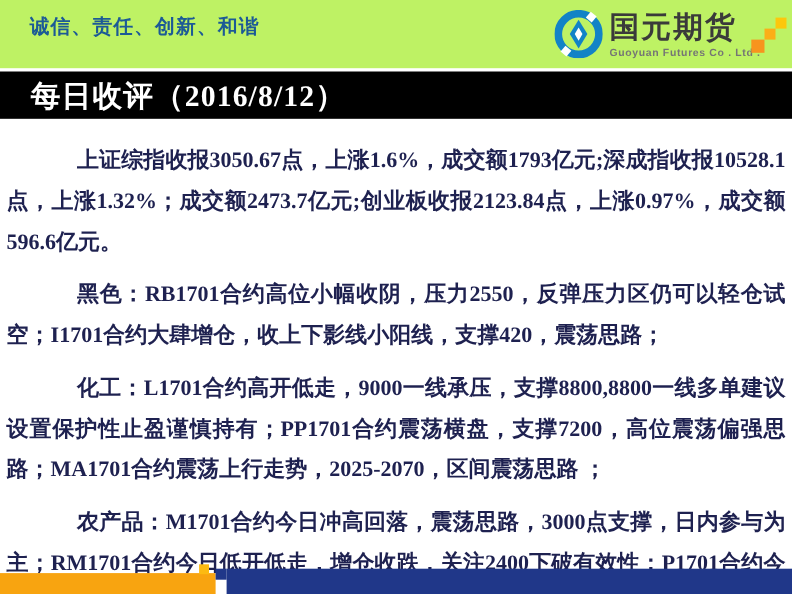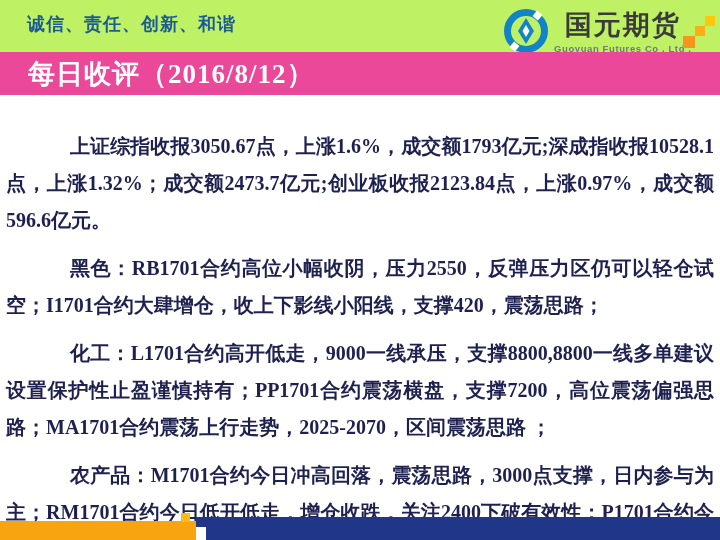--- a/index.html
+++ b/index.html
@@ -21,43 +21,43 @@
     font-size: 18px; font-weight: bold;
     color: #1c5a96; letter-spacing: 1px;
     line-height: 24px;
   }
   .slogan-en {
     font-family: "Liberation Serif", serif;
     font-size: 11.5px; color: #1c5a96;
     line-height: 14px; letter-spacing: 0.2px;
   }
 
-  .logo { position: absolute; left: 504px; top: 9px; height: 48px; display: flex; align-items: flex-start; text-align: center; }
+  .logo { position: absolute; left: 504px; top: 9px; height: 48px; display: flex; align-items: flex-start; }
   .logo-icon { width: 44px; height: 44px; display: block; }
   .logo-text { margin-left: 6px; }
   .logo-cn {
     font-family: "Liberation Sans", sans-serif;
     font-size: 27px; font-weight: bold; color: #3a3a3a;
     letter-spacing: 2px; line-height: 32px; white-space: nowrap;
   }
   .logo-en {
     font-family: "Liberation Sans", sans-serif;
     font-size: 9.5px; font-weight: bold; color: #757575;
     letter-spacing: 0.6px; white-space: nowrap; margin-top: 2px;
   }
 
   .stair-sq { position: absolute; }
   .sq-bottom { left: 683px; top: 36px; width: 12px; height: 12px; background: #f7941e; }
   .sq-mid    { left: 695px; top: 26px; width: 10px; height: 10px; background: #fbae17; }
   .sq-top    { left: 705px; top: 16px; width: 10px; height: 10px; background: #fdc70c; }
 
   
   .banner {
-    position: absolute; left: 0; top: 52px; width: 720px; height: 43px;
-    background: #ec4899;
+    position: absolute; left: 0; top: 65px; width: 720px; height: 43px;
+    background: #000000;
     display: flex; align-items: center;
   }
   .banner-title {
     margin-left: 28px;
     font-family: "Liberation Serif", serif;
     font-size: 27px; font-weight: bold; color: #ffffff;
     letter-spacing: 1px; white-space: nowrap;
   }
 
   

